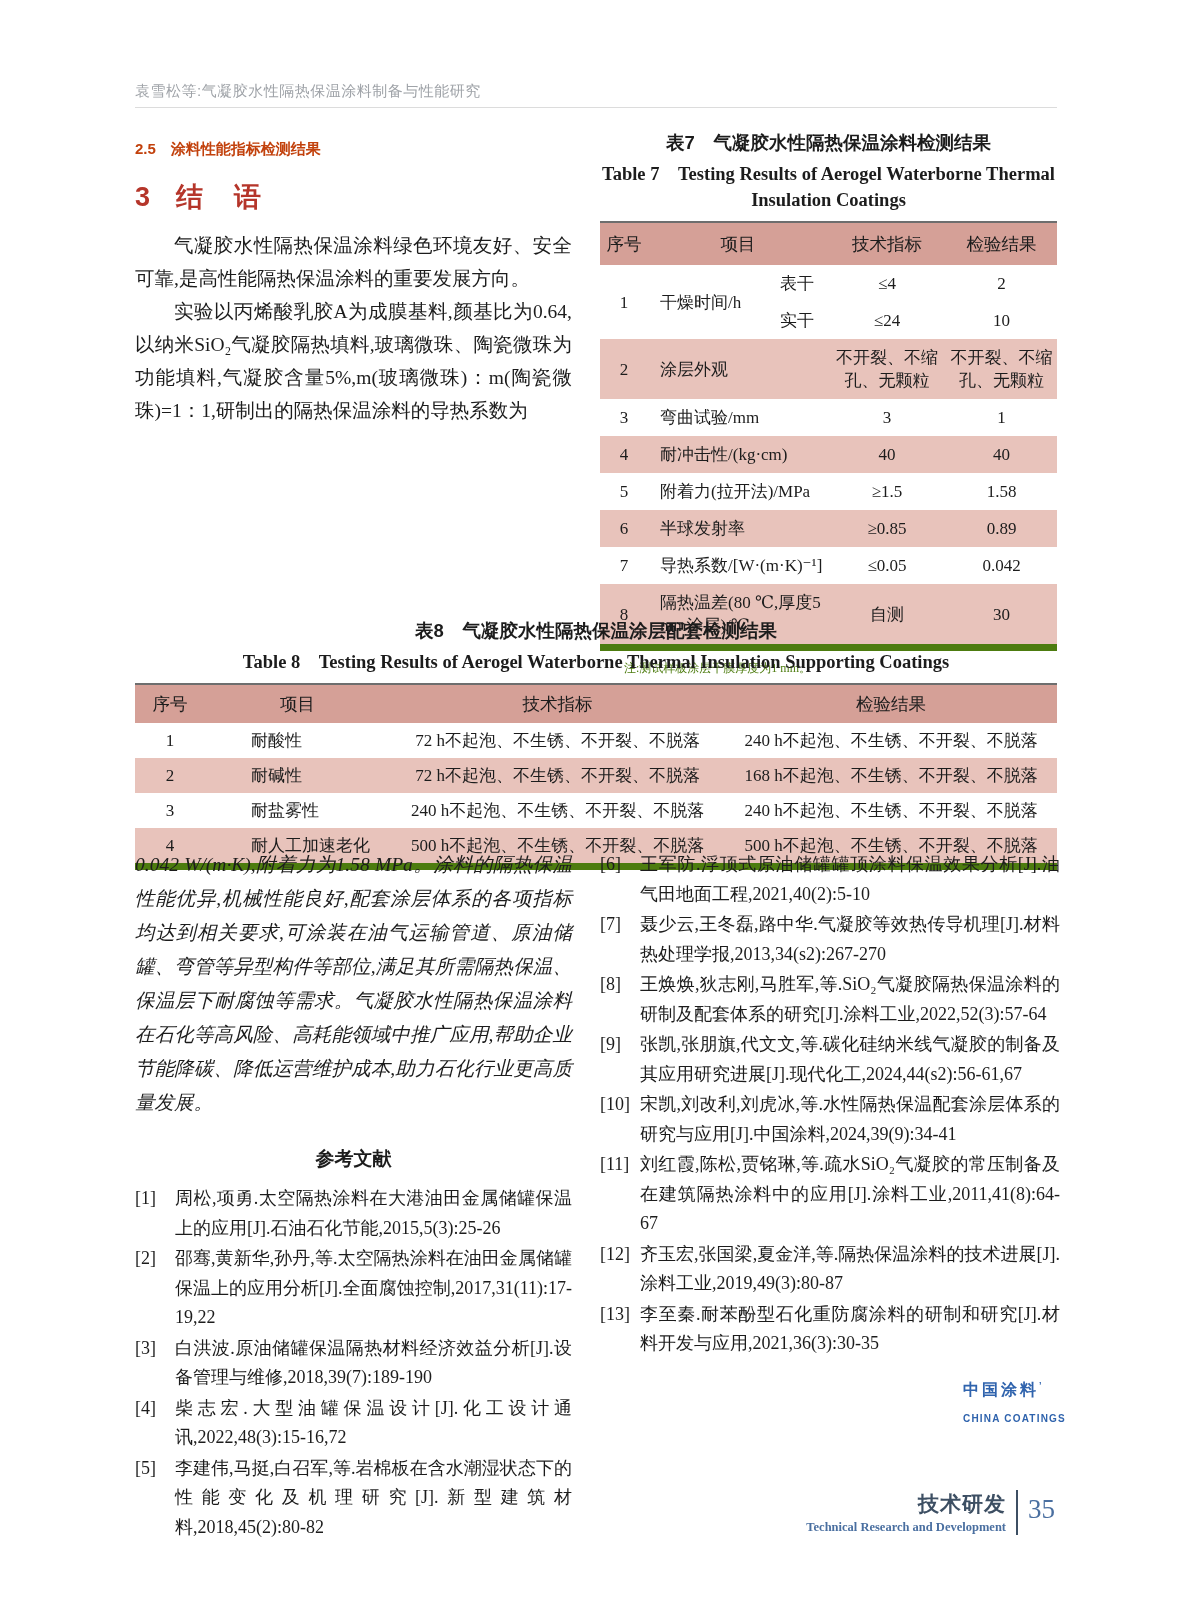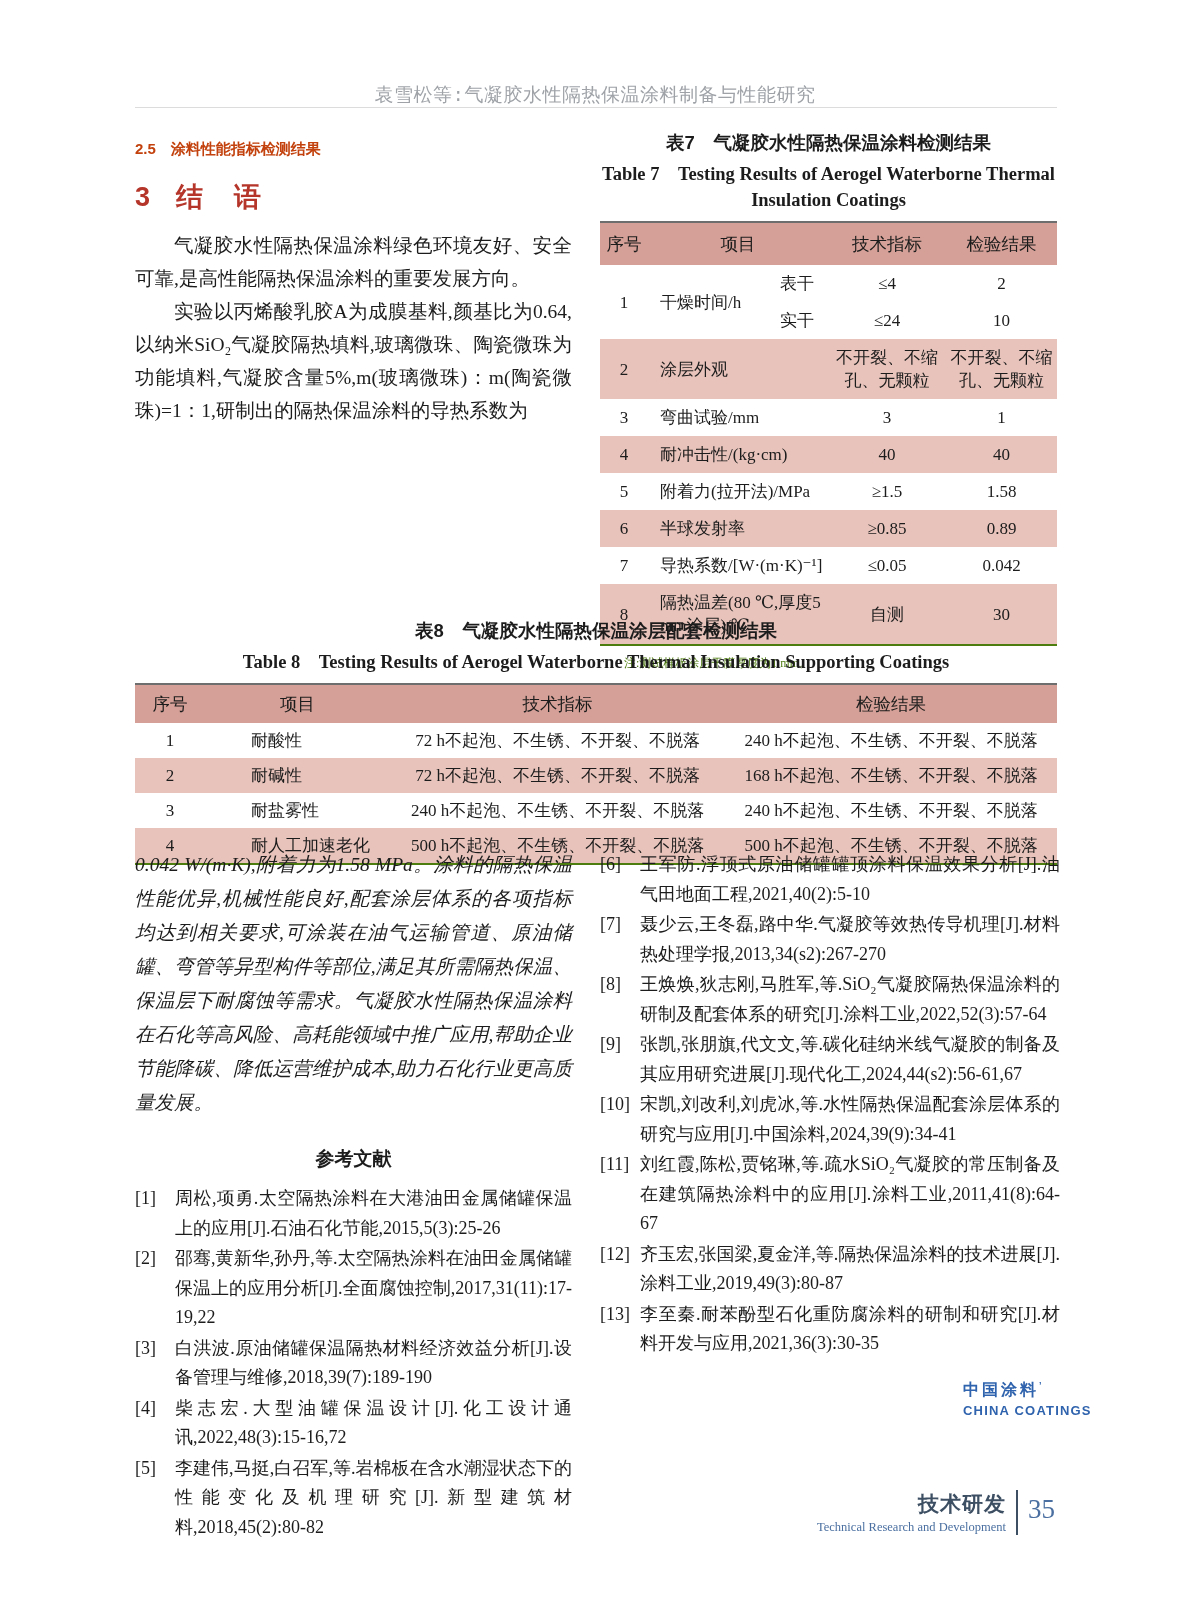--- a/index.html
+++ b/index.html
@@ -3,23 +3,23 @@
 <meta charset="utf-8">
 <style>
   html,body{margin:0;padding:0;}
   body{
     width:1187px;height:1600px;position:relative;background:#ffffff;
     font-family:"Liberation Serif","DejaVu Serif",serif;color:#1c1c1c;
     overflow:hidden;
   }
   
   .running-head{
-    position:absolute;top:82px;left:135px;width:920px;text-align:center;
-    color:#9fa3a8;font-size:19px;letter-spacing:.5px;
-    font-family:Liberation Mono, monospace;
+    position:absolute;top:82px;left:135px;width:920px;text-align:left;
+    color:#9fa3a8;font-size:15px;letter-spacing:.5px;
+    font-family:Liberation Sans, sans-serif;
   }
   .head-rule{position:absolute;top:107px;left:135px;width:922px;border-top:1px solid #dcdcdc;}
 
   
   .col-left-top{position:absolute;left:135px;top:130px;width:437px;}
   .col-right-top{position:absolute;left:600px;top:130px;width:457px;}
   .para{font-size:19.5px;line-height:33px;text-align:justify;margin:0;}
   .para.indent{text-indent:2em;}
   .sec25{
     color:#c2410c;font-weight:bold;font-size:15px;margin:10px 0 6px 0;
@@ -33,21 +33,21 @@
 
   
   .tbl-title-zh{
     text-align:center;font-weight:bold;font-size:18.5px;margin:0 0 6px 0;
     font-family:"Liberation Sans","DejaVu Sans",sans-serif;
   }
   .tbl-title-en{text-align:center;font-weight:bold;font-size:18.5px;line-height:26px;margin:0 0 8px 0;}
 
   
   table{border-collapse:collapse;width:100%;font-size:17px;table-layout:fixed;}
-  .tbl{border-top:2px solid #6e6e6e;border-bottom:2px solid #4d7c0f;}
+  .tbl{border-top:2px solid #6e6e6e;border-bottom:7px solid #4d7c0f;}
   .tbl th{
     background:#d5a097;font-weight:normal;font-size:17.5px;padding:9px 2px;
   }
   .tbl td{padding:7px 3px;text-align:center;vertical-align:middle;line-height:23px;}
   .tbl tr.p td{background:#e8c3bb;}
   .tbl td.item{text-align:left;padding-left:12px;}
   
   .t7 col.c-no{width:48px;}
   .t7 col.c-item{width:118px;}
   .t7 col.c-sub{width:62px;}
@@ -76,30 +76,30 @@
   }
   .ref{display:flex;font-size:18px;line-height:29.5px;margin-bottom:1px;text-align:justify;}
   .ref .lbl{flex:0 0 40px;}
   .ref .txt{flex:1;}
 
   
   .logo{position:absolute;left:963px;top:1380px;color:#2f63ad;text-align:left;
     font-family:"Liberation Sans","DejaVu Sans",sans-serif;}
   .logo .zh{font-size:16px;font-weight:bold;letter-spacing:3px;}
   .logo .tm{font-size:9px;vertical-align:top;}
-  .logo .en{font-size:13px;font-weight:bold;letter-spacing:1.2px;margin-top:2px;}
+  .logo .en{font-size:10px;font-weight:bold;letter-spacing:1.2px;margin-top:12px;}
 
   
   .footer{position:absolute;right:132px;top:1490px;display:flex;align-items:stretch;}
   .footer .left{display:flex;flex-direction:column;align-items:flex-end;justify-content:center;padding-right:10px;}
   .footer .zh{
     color:#3d4f63;font-weight:bold;font-size:21px;letter-spacing:1px;
     font-family:"Liberation Sans","DejaVu Sans",sans-serif;
   }
-  .footer .en{color:#4a6fa0;font-size:12.5px;font-weight:normal;margin-top:2px;}
+  .footer .en{color:#4a6fa0;font-size:12.5px;font-weight:bold;margin-top:2px;}
   .footer .divider{width:2px;background:#3d4f63;margin:0 10px 0 0;}
   .footer .pg{color:#4a6fa0;font-size:27px;display:flex;align-items:flex-start;padding-top:4px;}
 </style>
 </head>
 <body>
 
 <div class="running-head">袁雪松等:气凝胶水性隔热保温涂料制备与性能研究</div>
 <div class="head-rule"></div>
 
 <div class="col-left-top">

